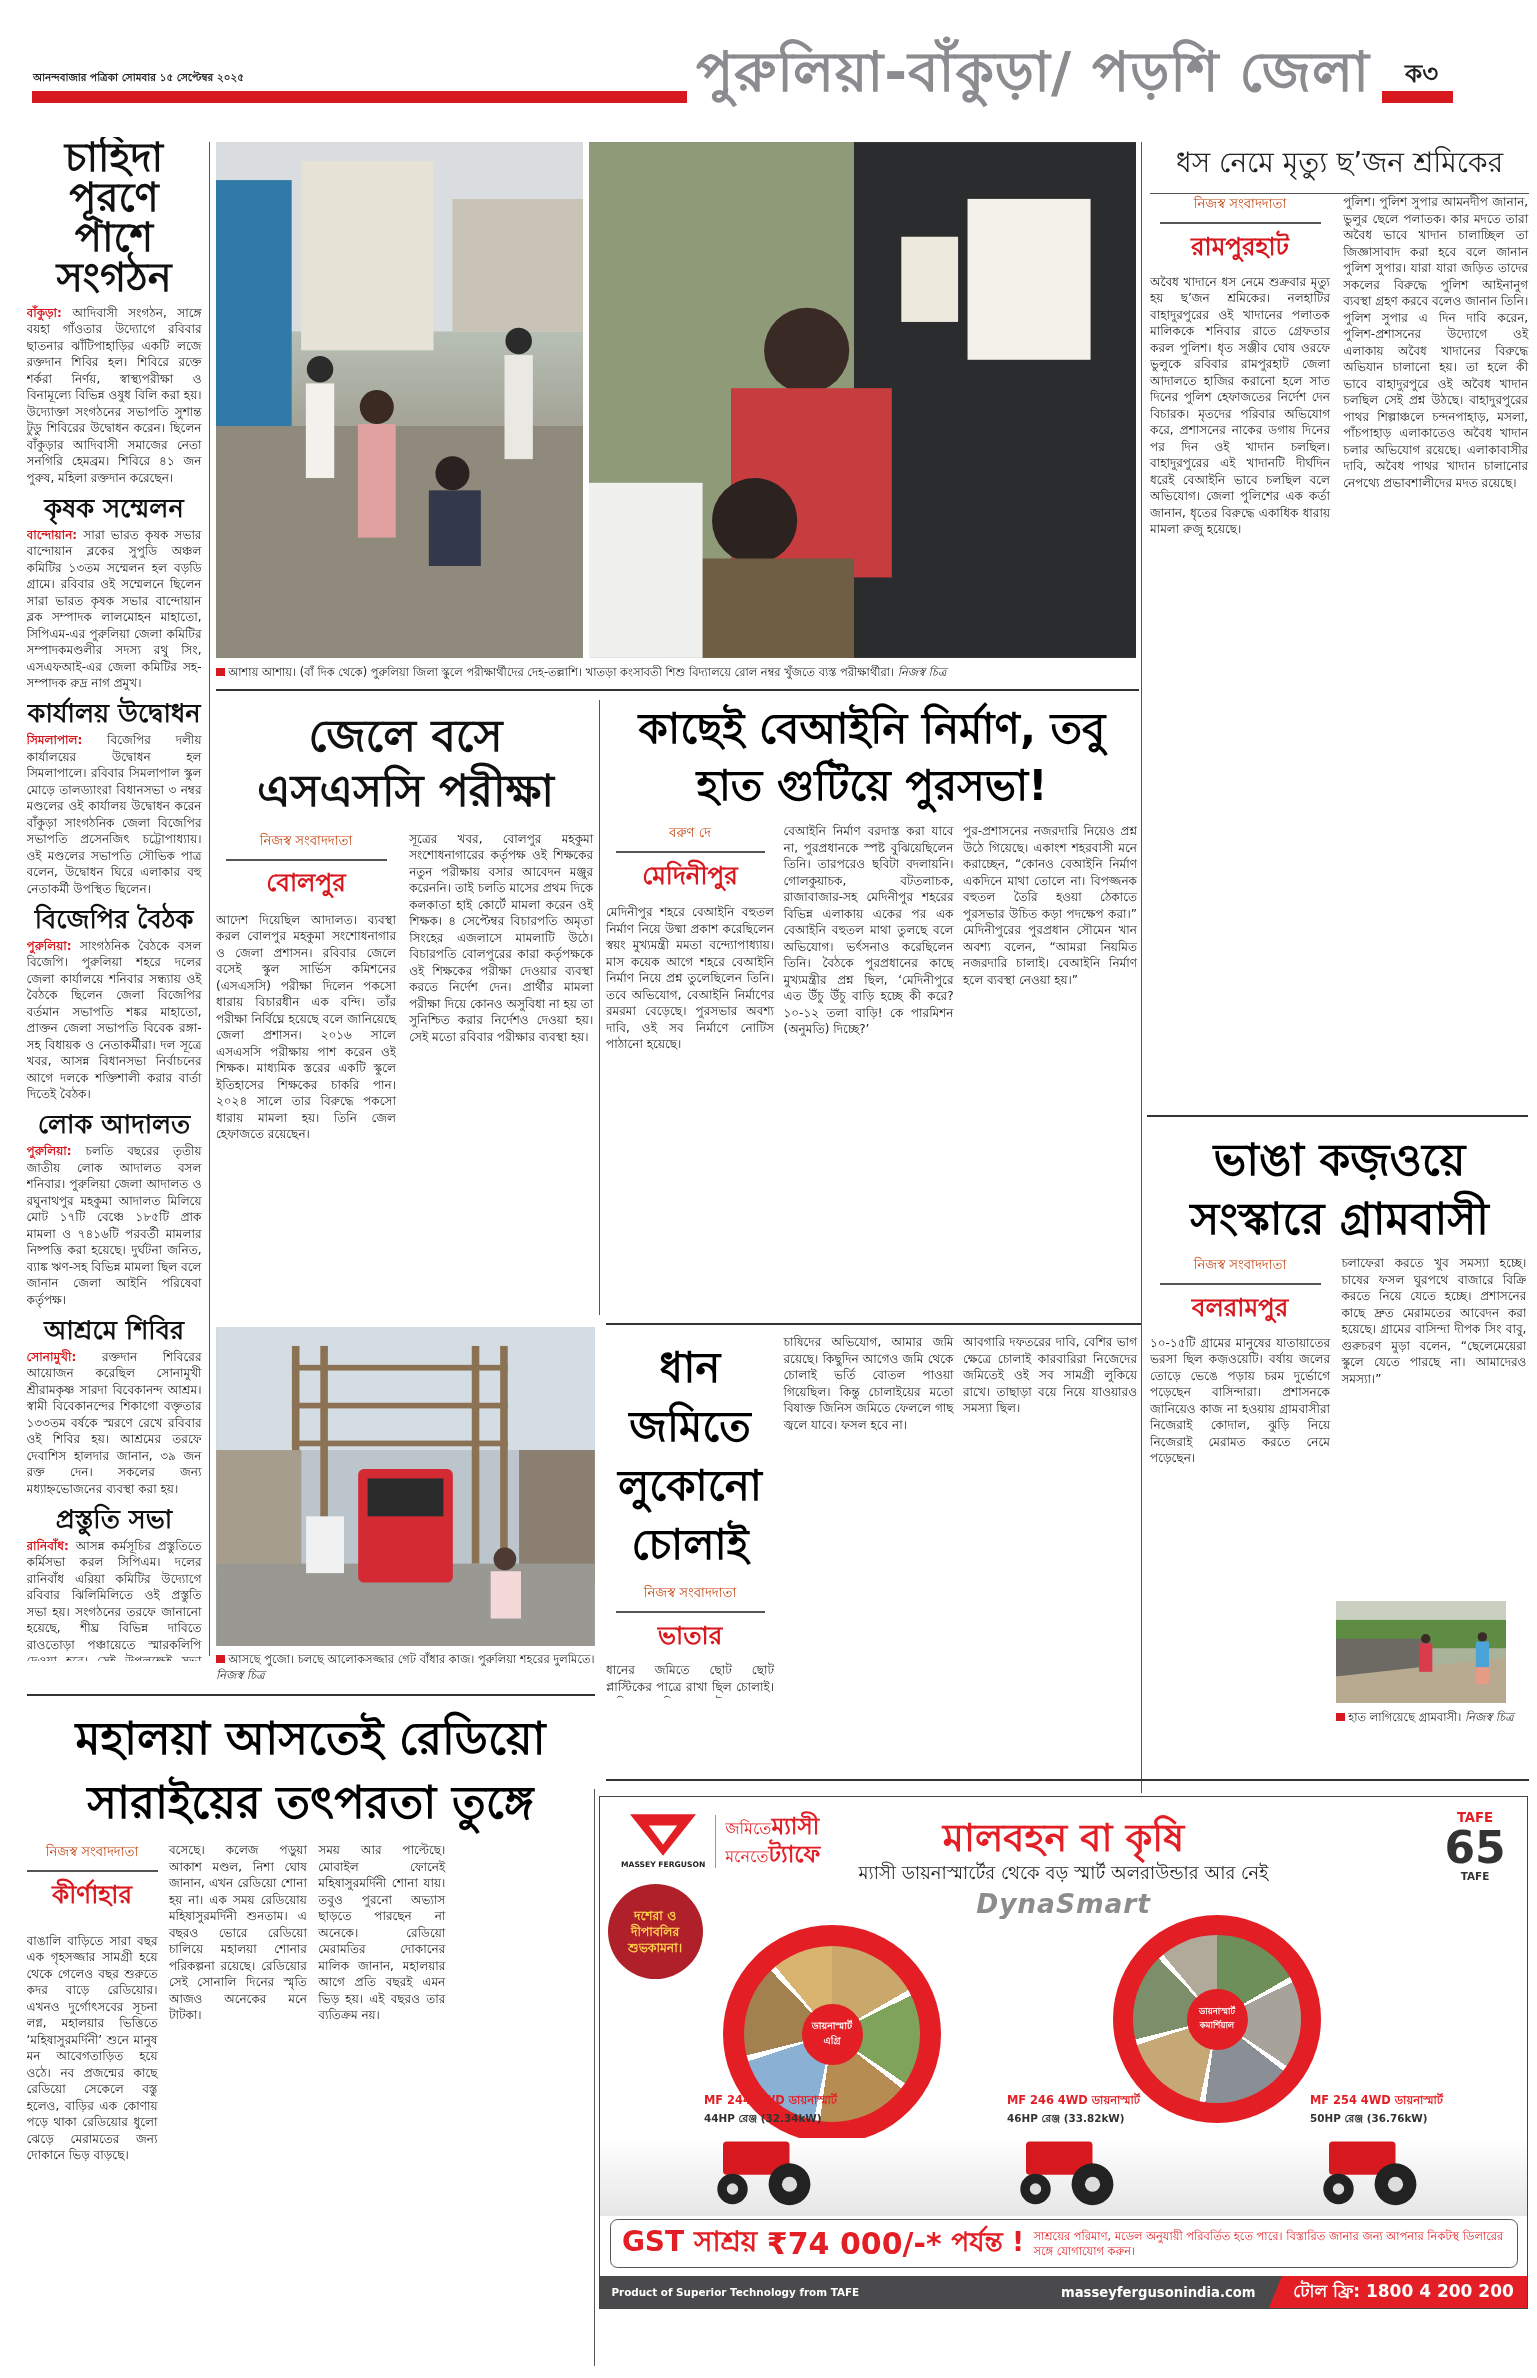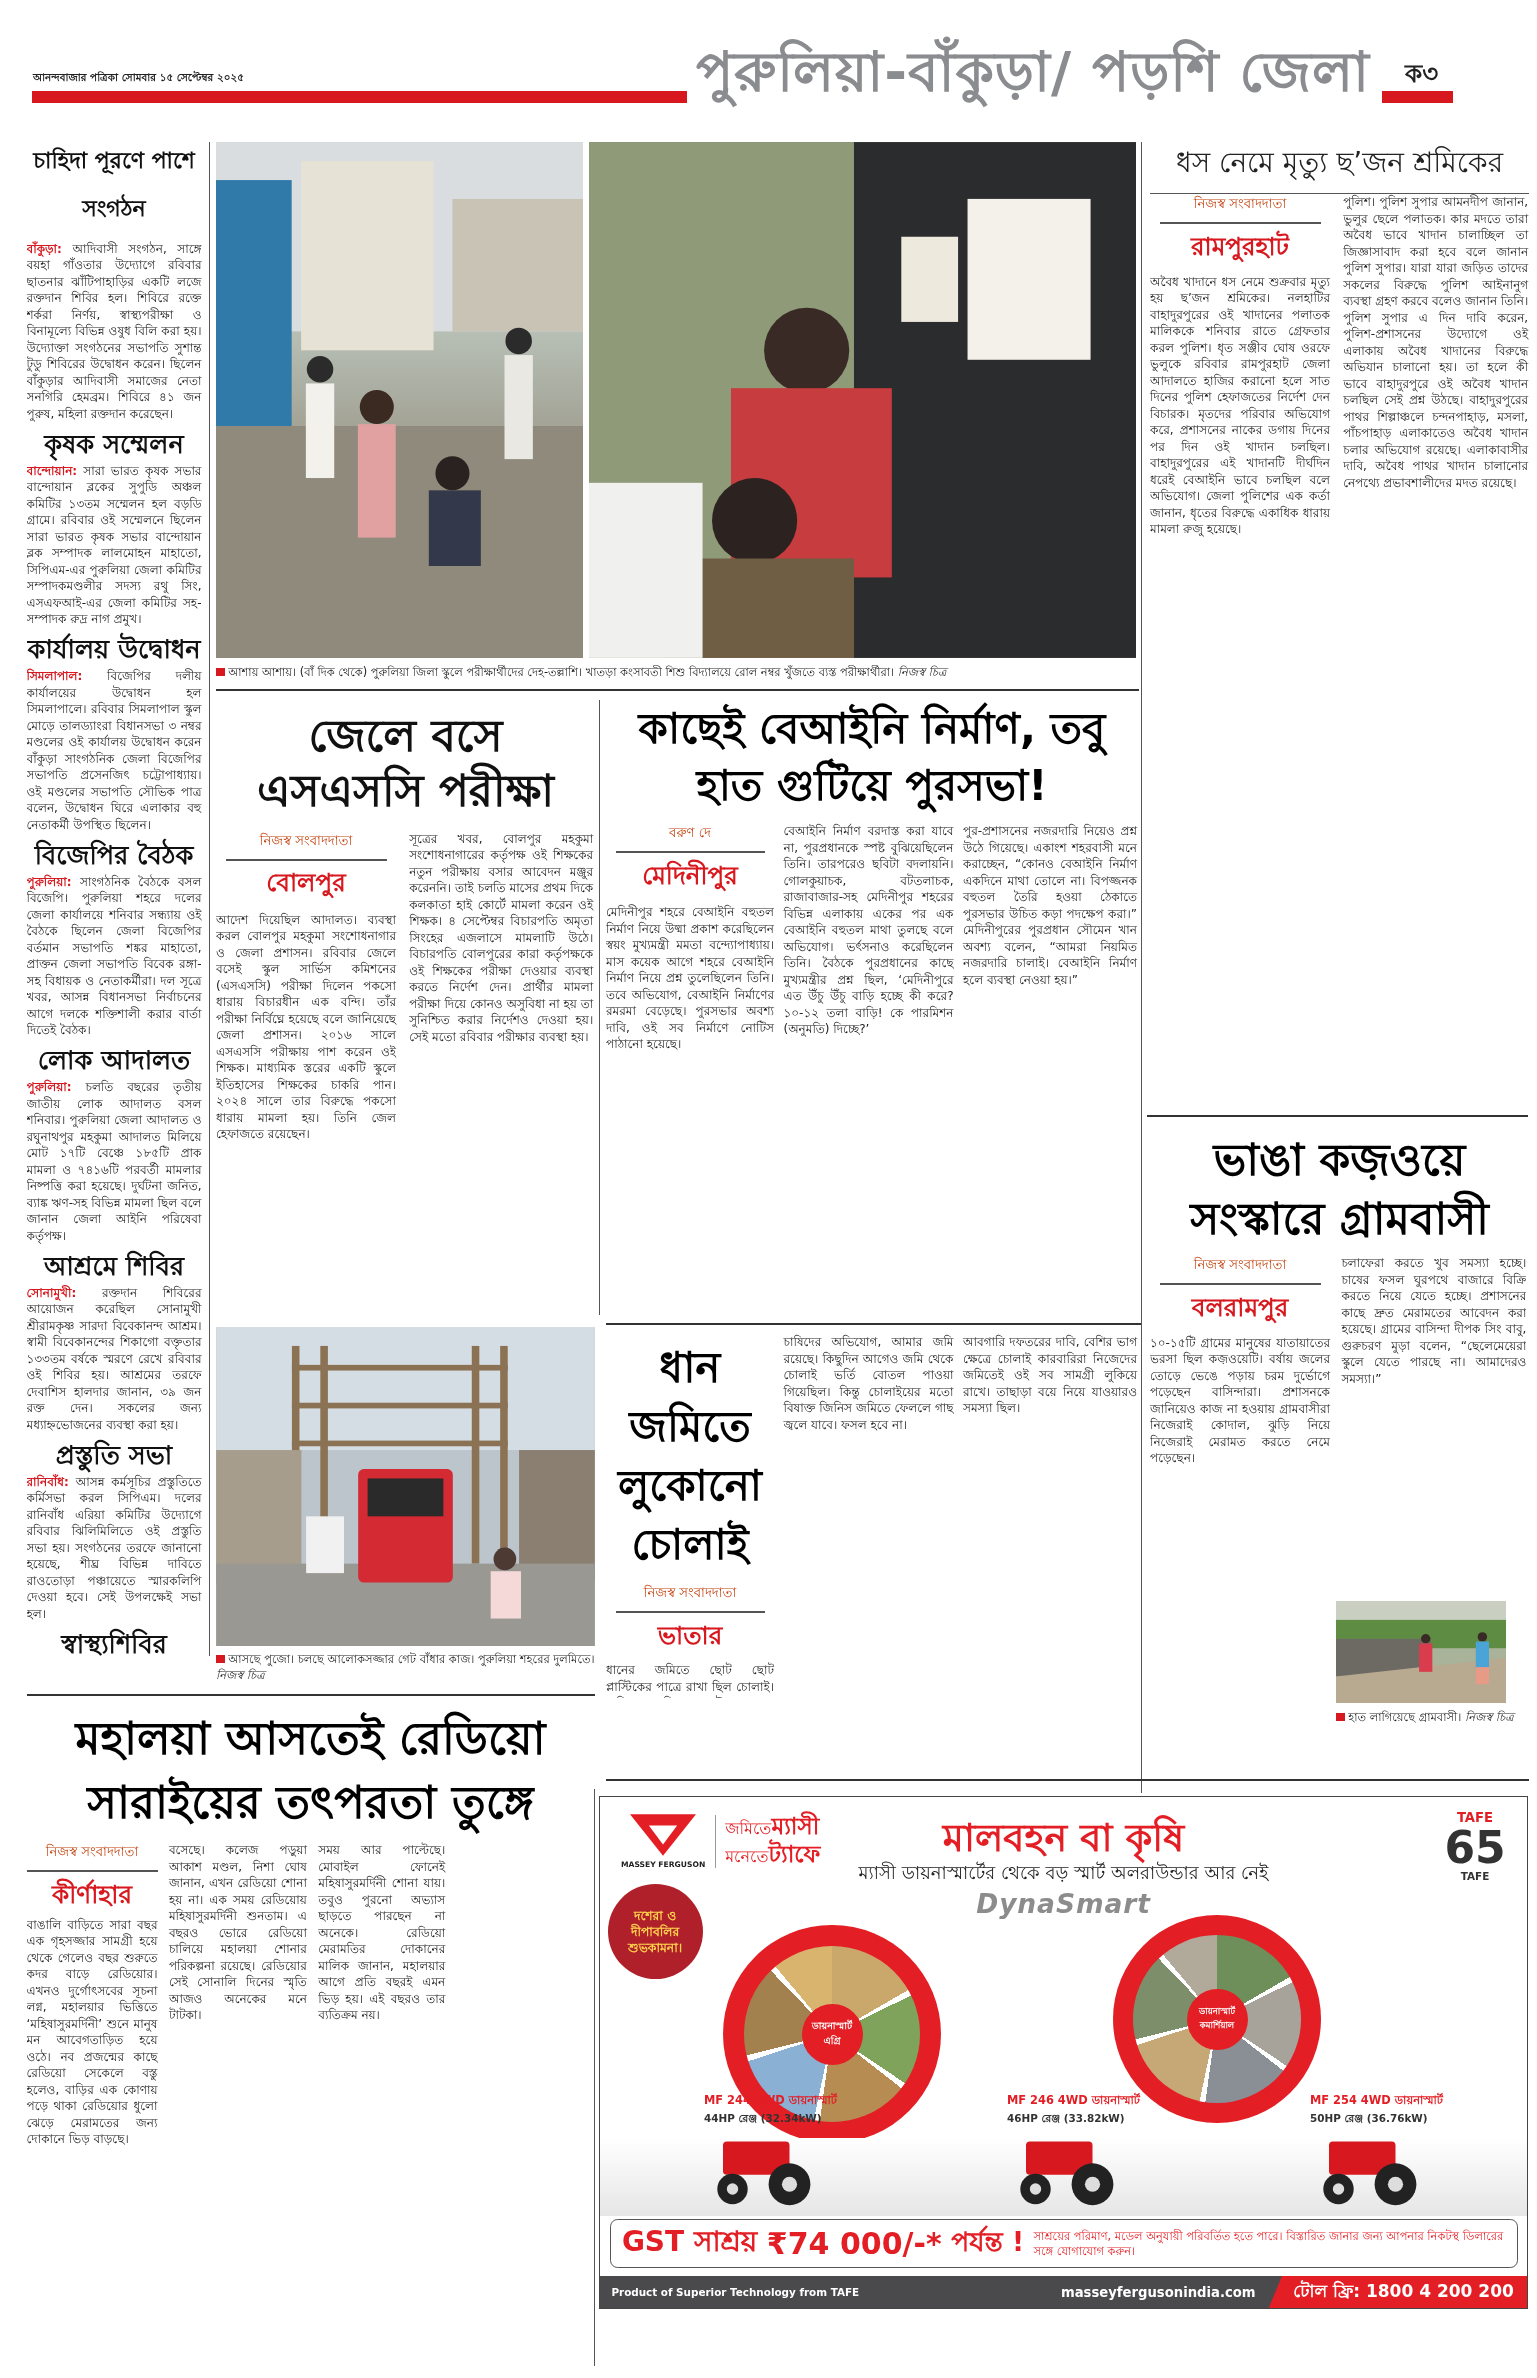--- a/index.html
+++ b/index.html
@@ -32,21 +32,21 @@
 
 <div class="masthead">
   <div class="dateline">আনন্দবাজার পত্রিকা সোমবার ১৫ সেপ্টেম্বর ২০২৫</div>
   <div class="redbar-l"></div>
   <div class="section-title">পুরুলিয়া-বাঁকুড়া/ পড়শি জেলা</div>
   <div class="redbar-r"></div>
   <div class="page-no">ক৩</div>
 </div>
 
 <div class="col" style="left:26.5px;top:137px;width:175px;height:1524px;overflow:hidden">
-  <div class="h-med" style="font-size:22px;line-height:48px;margin-bottom:7.6px">চাহিদা পূরণে পাশে সংগঠন</div>
+  <div class="h-med" style="font-size:40px;line-height:40px;margin-bottom:7.6px">চাহিদা পূরণে পাশে সংগঠন</div>
   <div class="txt"><span class="dl">বাঁকুড়া:</span> <span>আদিবাসী সংগঠন, সাঙ্গে বয়হা গাঁওতার উদ্যোগে রবিবার ছাতনার ঝাঁটিপাহাড়ির একটি লজে রক্তদান শিবির হল। শিবিরে রক্তে শর্করা নির্ণয়, স্বাস্থ্যপরীক্ষা ও বিনামূল্যে বিভিন্ন ওষুধ বিলি করা হয়। উদ্যোক্তা সংগঠনের সভাপতি সুশান্ত টুডু শিবিরের উদ্বোধন করেন। ছিলেন বাঁকুড়ার আদিবাসী সমাজের নেতা সনগিরি হেমব্রম। শিবিরে ৪১ জন পুরুষ, মহিলা রক্তদান করেছেন।</span></div>
   <div class="subhead">কৃষক সম্মেলন</div>
   <div class="txt"><span class="dl">বান্দোয়ান:</span> <span>সারা ভারত কৃষক সভার বান্দোয়ান ব্লকের সুপুডি অঞ্চল কমিটির ১৩তম সম্মেলন হল বড়ডি গ্রামে। রবিবার ওই সম্মেলনে ছিলেন সারা ভারত কৃষক সভার বান্দোয়ান ব্লক সম্পাদক লালমোহন মাহাতো, সিপিএম-এর পুরুলিয়া জেলা কমিটির সম্পাদকমণ্ডলীর সদস্য রথু সিং, এসএফআই-এর জেলা কমিটির সহ-সম্পাদক রুদ্র নাগ প্রমুখ।</span></div>
   <div class="subhead">কার্যালয় উদ্বোধন</div>
   <div class="txt"><span class="dl">সিমলাপাল:</span> <span>বিজেপির দলীয় কার্যালয়ের উদ্বোধন হল সিমলাপালে। রবিবার সিমলাপাল স্কুল মোড়ে তালড্যাংরা বিধানসভা ৩ নম্বর মণ্ডলের ওই কার্যালয় উদ্বোধন করেন বাঁকুড়া সাংগঠনিক জেলা বিজেপির সভাপতি প্রসেনজিৎ চট্টোপাধ্যায়। ওই মণ্ডলের সভাপতি সৌভিক পাত্র বলেন, উদ্বোধন ঘিরে এলাকার বহু নেতাকর্মী উপস্থিত ছিলেন।</span></div>
   <div class="subhead">বিজেপির বৈঠক</div>
   <div class="txt"><span class="dl">পুরুলিয়া:</span> <span>সাংগঠনিক বৈঠকে বসল বিজেপি। পুরুলিয়া শহরে দলের জেলা কার্যালয়ে শনিবার সন্ধ্যায় ওই বৈঠকে ছিলেন জেলা বিজেপির বর্তমান সভাপতি শঙ্কর মাহাতো, প্রাক্তন জেলা সভাপতি বিবেক রঙ্গা-সহ বিধায়ক ও নেতাকর্মীরা। দল সূত্রে খবর, আসন্ন বিধানসভা নির্বাচনের আগে দলকে শক্তিশালী করার বার্তা দিতেই বৈঠক।</span></div>
   <div class="subhead">লোক আদালত</div>
   <div class="txt"><span class="dl">পুরুলিয়া:</span> <span>চলতি বছরের তৃতীয় জাতীয় লোক আদালত বসল শনিবার। পুরুলিয়া জেলা আদালত ও রঘুনাথপুর মহকুমা আদালত মিলিয়ে মোট ১৭টি বেঞ্চে ১৮৫টি প্রাক মামলা ও ৭৪১৬টি পরবর্তী মামলার নিষ্পত্তি করা হয়েছে। দুর্ঘটনা জনিত, ব্যাঙ্ক ঋণ-সহ বিভিন্ন মামলা ছিল বলে জানান জেলা আইনি পরিষেবা কর্তৃপক্ষ।</span></div>
   <div class="subhead">আশ্রমে শিবির</div>
@@ -203,21 +203,21 @@
   <span class="sq"></span><span>আসছে পুজো। চলছে আলোকসজ্জার গেট বাঁধার কাজ। পুরুলিয়া শহরের দুলমিতে।</span> <i>নিজস্ব চিত্র</i>
 </div>
 <div class="hrule" style="left:26.5px;top:1694px;width:568px"></div>
 
 <div class="col" style="left:26.5px;top:1703px;width:568px;height:662px;overflow:hidden">
   <div class="h-big" style="font-size:45px;line-height:64px;padding:3.8px 0 7.6px">মহালয়া আসতেই রেডিয়ো সারাইয়ের তৎপরতা তুঙ্গে</div>
   <div style="display:flex;gap:11.4px">
     <div style="width:131px">
       <div class="byline" style="margin:0">নিজস্ব সংবাদদাতা</div>
       <div class="byplace">কীর্ণাহার</div>
-      <div class="txt" style="margin-top:1px">বাঙালি বাড়িতে সারা বছর এক গৃহসজ্জার সামগ্রী হয়ে থেকে গেলেও বছর শুরুতে কদর বাড়ে রেডিয়োর। এখনও দুর্গোৎসবের সূচনা লগ্ন, মহালয়ার ভিত্তিতে ‘মহিষাসুরমর্দিনী’ শুনে মানুষ মন আবেগতাড়িত হয়ে ওঠে। নব প্রজন্মের কাছে রেডিয়ো সেকেলে বস্তু হলেও, বাড়ির এক কোণায় পড়ে থাকা রেডিয়োর ধুলো ঝেড়ে মেরামতের জন্য দোকানে ভিড় বাড়ছে।</div>
+      <div class="txt" style="margin-top:17px">বাঙালি বাড়িতে সারা বছর এক গৃহসজ্জার সামগ্রী হয়ে থেকে গেলেও বছর শুরুতে কদর বাড়ে রেডিয়োর। এখনও দুর্গোৎসবের সূচনা লগ্ন, মহালয়ার ভিত্তিতে ‘মহিষাসুরমর্দিনী’ শুনে মানুষ মন আবেগতাড়িত হয়ে ওঠে। নব প্রজন্মের কাছে রেডিয়ো সেকেলে বস্তু হলেও, বাড়ির এক কোণায় পড়ে থাকা রেডিয়োর ধুলো ঝেড়ে মেরামতের জন্য দোকানে ভিড় বাড়ছে।</div>
     </div>
     <div class="txt" style="width:138px">বসেছে। কলেজ পড়ুয়া আকাশ মণ্ডল, নিশা ঘোষ জানান, এখন রেডিয়ো শোনা হয় না। এক সময় রেডিয়োয় মহিষাসুরমর্দিনী শুনতাম। এ বছরও ভোরে রেডিয়ো চালিয়ে মহালয়া শোনার পরিকল্পনা রয়েছে। রেডিয়োর সেই সোনালি দিনের স্মৃতি আজও অনেকের মনে টাটকা।</div>
     <div class="txt" style="width:127px">সময় আর পাল্টেছে। মোবাইল ফোনেই মহিষাসুরমর্দিনী শোনা যায়। তবুও পুরনো অভ্যাস ছাড়তে পারছেন না অনেকে। রেডিয়ো মেরামতির দোকানের মালিক জানান, মহালয়ার আগে প্রতি বছরই এমন ভিড় হয়। এই বছরও তার ব্যতিক্রম নয়।</div>
   </div>
 </div>
 <div class="vrule" style="left:594px;top:1789px;height:577px"></div>
 
 <div class="ad">
   <div style="position:absolute;left:21px;top:17px;display:flex;align-items:center;gap:9.5px">
     <div style="text-align:center">

